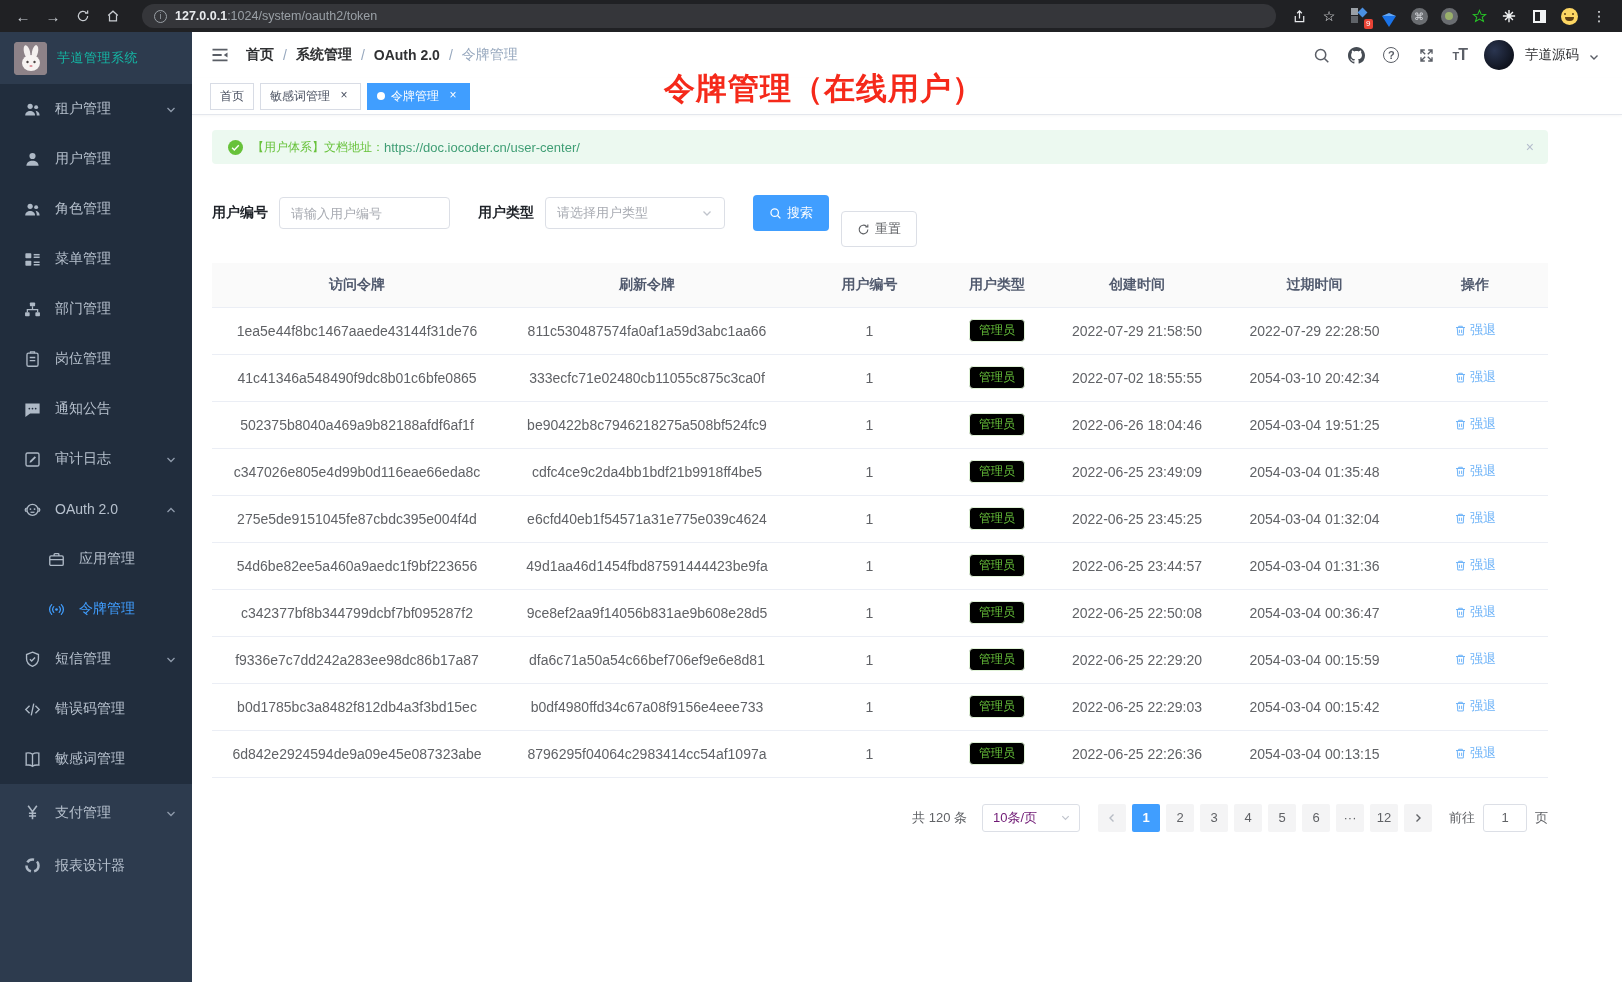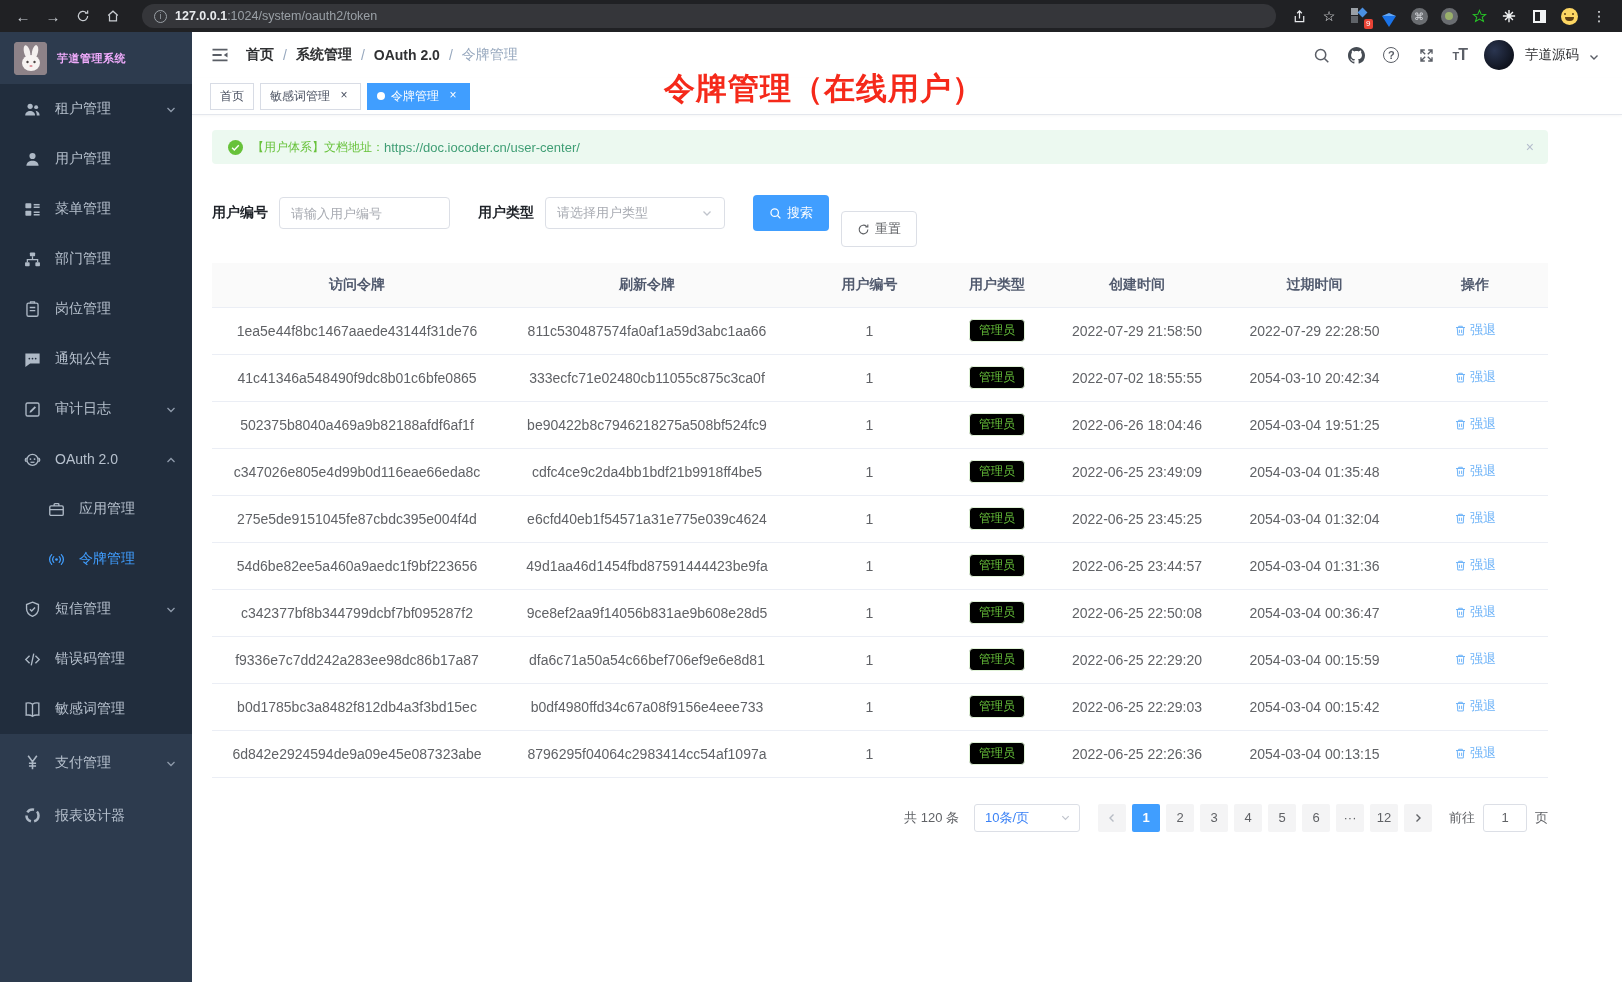--- a/index.html
+++ b/index.html
@@ -28,21 +28,21 @@
   .emoji { width:17px; height:17px; border-radius:50%; background:#fdd663; position:relative; }
   .emoji:before { content:""; position:absolute; left:3px; top:5px; width:2.5px; height:2.5px; background:#5f4015; border-radius:50%; box-shadow:8px 0 0 #5f4015; }
   .emoji:after { content:""; position:absolute; left:4px; top:9px; width:9px; height:4px; border-radius:0 0 8px 8px; background:#5f4015; }
   .dots3 { color:#c9cdd2; font-size:14px; letter-spacing:0; }
 
   
   .app { display:flex; height:950px; }
   .sidebar { width:192px; background:#212d3d; display:flex; flex-direction:column; flex-shrink:0; }
   .logo-row { height:52px; background:#2d3b4e; display:flex; align-items:center; padding-left:14px; gap:10px; flex-shrink:0; }
   .logo-img { width:33px; height:33px; border-radius:4px; background:#8a7f80; overflow:hidden; flex-shrink:0; }
-  .logo-title { color:#f0abfc; font-size:11px; font-weight:700; letter-spacing:.5px; }
+  .logo-title { color:#14b8a6; font-size:13px; font-weight:400; letter-spacing:.5px; }
   .menu { padding-top:0; }
   .menu-item { height:50px; display:flex; align-items:center; padding-left:23px; color:#b6c0cd; font-size:14px; cursor:pointer; position:relative; }
   .menu-item .mi-icon { width:19px; height:19px; margin-right:13px; display:inline-flex; color:#aeb9c6; flex-shrink:0; }
   .menu-item .mi-icon svg { width:100%; height:100%; }
   .menu-item.sub { padding-left:47px; }
   .menu-item.active, .menu-item.active .mi-icon { color:#409eff; }
   .mi-arrow { position:absolute; right:15px; top:50%; width:12px; height:12px; margin-top:-6px; color:#8f9bab; }
   .mi-arrow svg { width:12px; height:12px; }
   .mi-arrow.up svg { transform:rotate(180deg); }
   .sidebar-bottom { flex:1; background:#2d3b4e; padding-top:2px; }
@@ -101,21 +101,21 @@
   table.grid { width:100%; border-collapse:collapse; table-layout:fixed; }
   .grid th { height:44px; background:#fafafa; font-size:14px; font-weight:600; color:#515a6e; border-bottom:1px solid #ebeef5; text-align:center; }
   .grid td { height:47px; font-size:14px; color:#606266; border-bottom:1px solid #ebeef5; text-align:center; white-space:nowrap; overflow:hidden; }
   .tag-success { display:inline-block; padding:2px 9px; font-size:12px; line-height:17px; background:#000000; border:1px solid #e1f3d8; border-radius:4px; color:#67c23a; }
   .op-link { color:#6cb2f8; font-size:13px; cursor:pointer; display:inline-flex; align-items:center; gap:3px; text-decoration:none; }
   .op-link svg { width:13px; height:13px; }
 
   
   .pager { display:flex; align-items:center; justify-content:flex-end; margin-top:26px; font-size:13px; color:#606266; }
   .pg-total { margin-right:15px; }
-  .pg-size { width:106px; height:28px; border:1px solid #dcdfe6; border-radius:3px; display:flex; align-items:center; justify-content:space-between; padding:0 8px 0 10px; color:#3b82f6; cursor:pointer; margin-right:15px; background:#fff; }
+  .pg-size { width:98px; height:28px; border:1px solid #dcdfe6; border-radius:3px; display:flex; align-items:center; justify-content:space-between; padding:0 8px 0 10px; color:#701a75; cursor:pointer; margin-right:15px; background:#fff; }
   .pg-size svg { width:11px; height:11px; color:#c0c4cc; }
   .pg-btn { min-width:28px; height:28px; background:#f4f4f5; border-radius:2px; margin:0 3px; display:inline-flex; align-items:center; justify-content:center; color:#606266; cursor:pointer; padding:0 4px; }
   .pg-btn.active { background:#409eff; color:#fff; font-weight:700; }
   .pg-btn.nav { color:#b7bcc4; } .pg-btn.nav.next { color:#606266; }
   .pg-btn svg { width:12px; height:12px; }
   .pg-goto { margin-left:14px; display:flex; align-items:center; gap:8px; }
   .pg-input { width:44px; height:28px; border:1px solid #dcdfe6; border-radius:3px; text-align:center; font-size:13px; color:#606266; outline:none; font-family:"Liberation Sans",sans-serif; }
 </style>
 </head>
 <body>
@@ -219,20 +219,31 @@
             <svg viewBox="0 0 24 24" fill="currentColor">
               <circle cx="12" cy="7.6" r="3.9"></circle>
               <path d="M4.3 20c0-4.1 3.4-6.4 7.7-6.4s7.7 2.3 7.7 6.4z"></path>
             </svg>
           </span>
           <span class="mi-label">用户管理</span>
         </div>
         <div class="menu-item">
           <span class="mi-icon">
             <svg viewBox="0 0 24 24" fill="currentColor">
+              <circle cx="9" cy="8" r="3.3"></circle>
+              <path d="M2.8 19.5c0-3.4 2.8-5.6 6.2-5.6s6.2 2.2 6.2 5.6z"></path>
+              <circle cx="16.6" cy="9" r="2.5"></circle>
+              <path d="M15.8 13.7c3 .4 5.2 2.4 5.2 5.8h-3.6c0-2.4-.6-4.4-1.6-5.8z"></path>
+            </svg>
+          </span>
+          <span class="mi-label">角色管理</span>
+        </div>
+        <div class="menu-item">
+          <span class="mi-icon">
+            <svg viewBox="0 0 24 24" fill="currentColor">
               <rect x="3" y="4" width="7.5" height="6.5" rx="1"></rect>
               <rect x="13.5" y="5" width="7.5" height="1.9"></rect>
               <rect x="13.5" y="8.2" width="7.5" height="1.9"></rect>
               <rect x="3" y="13.5" width="7.5" height="6.5" rx="1"></rect>
               <rect x="13.5" y="14.5" width="7.5" height="1.9"></rect>
               <rect x="13.5" y="17.7" width="7.5" height="1.9"></rect>
             </svg>
           </span>
           <span class="mi-label">菜单管理</span>
         </div>

